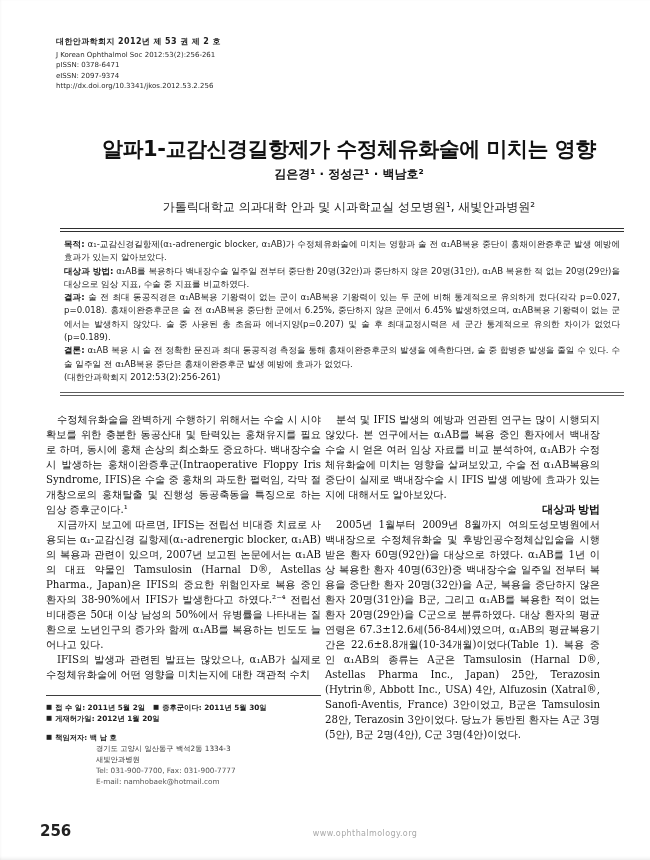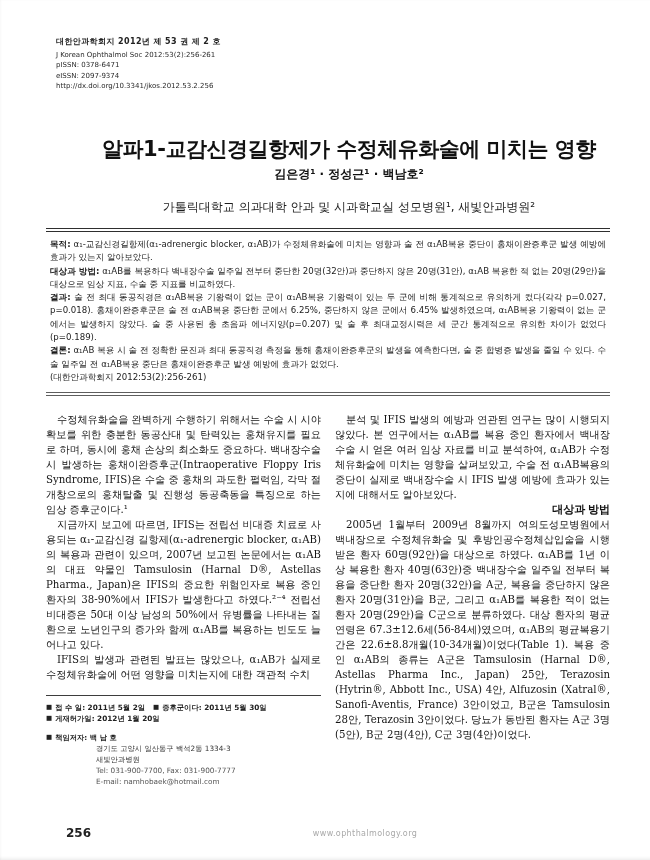--- a/index.html
+++ b/index.html
@@ -21,52 +21,52 @@
 
   
   .paper-title { position: absolute; top: 121px; left: 0; width: 100%; text-align: center;
     font-size: 21px; font-weight: bold; letter-spacing: -0.5px; color: #111; }
   .authors-line { position: absolute; top: 166px; left: 0; width: 100%; text-align: center;
     font-size: 12px; font-weight: bold; color: #111; }
   .affiliation-line { position: absolute; top: 199px; left: 0; width: 100%; text-align: center;
     font-size: 12px; color: #1c1c1c; }
 
   
-  .abstract-box { position: absolute; top: 228px; left: 46px; width: 564px;
+  .abstract-box { position: absolute; top: 228px; left: 60px; width: 564px;
     border-top: 4px double #2e2e2e; border-bottom: 4px double #5e5e5e;
     padding: 6px 4px 8px 4px; box-sizing: border-box;
     font-size: 8.6px; line-height: 13.3px; text-align: justify; color: #1b1b1b; }
   .abstract-box p { margin: 0; }
   .abstract-box .abs-label { font-weight: bold; }
   .abstract-citation { text-align: left; }
 
   
-  .columns { position: absolute; top: 412px; left: 46px; width: 564px; display: flex; gap: 14px; }
+  .columns { position: absolute; top: 412px; left: 46px; width: 564px; display: flex; gap: 4px; }
   .col { width: 275px; font-family: "DejaVu Serif", "Liberation Serif", serif;
     font-size: 10.2px; line-height: 15px; text-align: justify; color: #141414; }
   .col p { margin: 0; text-indent: 11px; }
 
   .section-heading { font-family: Liberation Serif, serif;
     font-weight: bold; font-size: 11px; text-align: right; text-indent: 0;
     margin: 17px 0 13px 0; color: #111; }
 
   
   .footnote { margin-top: 13px; border-top: 1px solid #3d3d3d; padding-top: 6px;
     font-family: "DejaVu Sans", "Liberation Sans", sans-serif;
     font-size: 7.3px; line-height: 11px; color: #222; text-align: left; }
   .footnote .fn-row { font-weight: bold; }
   .footnote .fn-sep { display: inline-block; width: 8px; }
   .footnote .fn-corresponding { font-weight: bold; margin-top: 8px; }
   .footnote .fn-address { margin-left: 50px; color: #333; font-weight: normal; }
   .footnote .fn-contact { margin-left: 50px; color: #555; font-weight: normal; }
   .bullet { font-size: 6.5px; vertical-align: 1px; margin-right: 3px; }
 
   
-  .footer-page-number { position: absolute; left: 66px; bottom: 20px;
-    font-size: 12px; font-weight: bold; color: #222; }
+  .footer-page-number { position: absolute; left: 40px; bottom: 20px;
+    font-size: 15px; font-weight: bold; color: #222; }
   .footer-site { position: absolute; left: 16px; bottom: 22px; width: 100%; text-align: center;
     font-size: 8px; color: #a9a9a9; letter-spacing: 0.4px; }
 </style>
 </head>
 <body>
 
 <div class="page">
 
   <div class="journal-header">
     <div class="jh-main">대한안과학회지 2012년 제 53 권 제 2 호</div>

